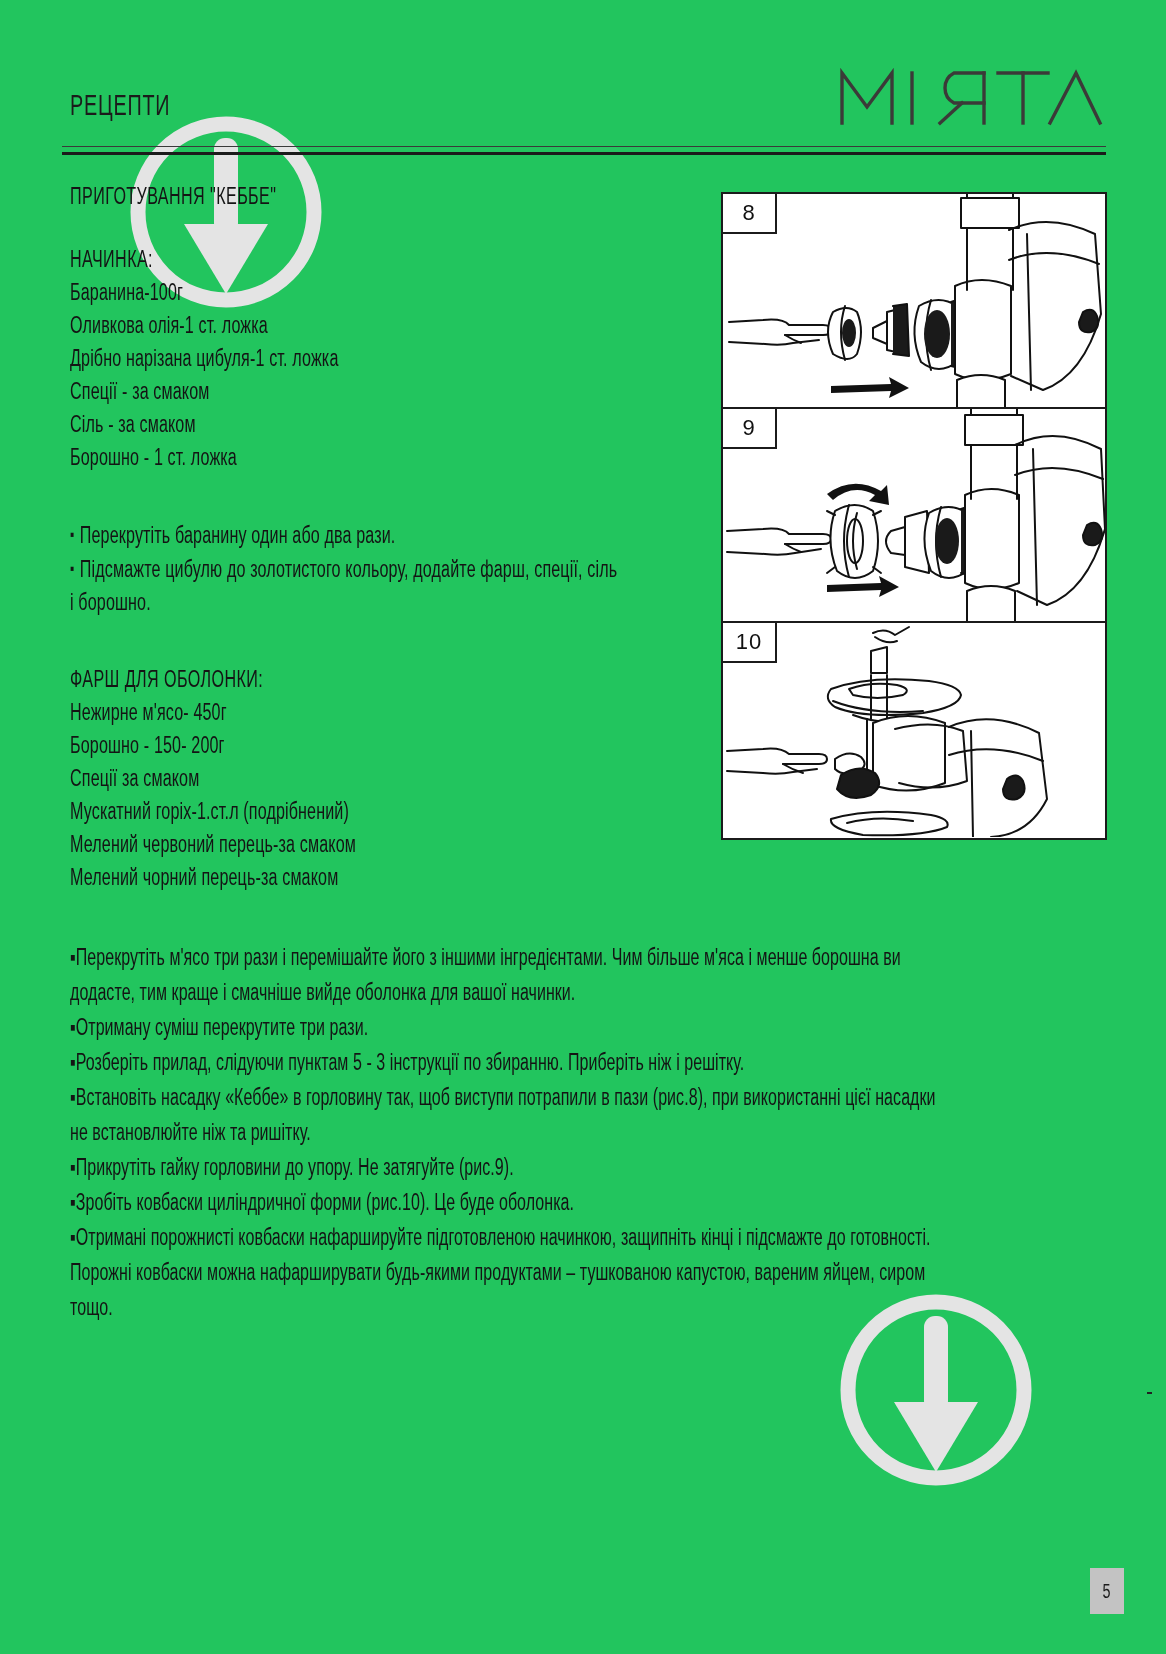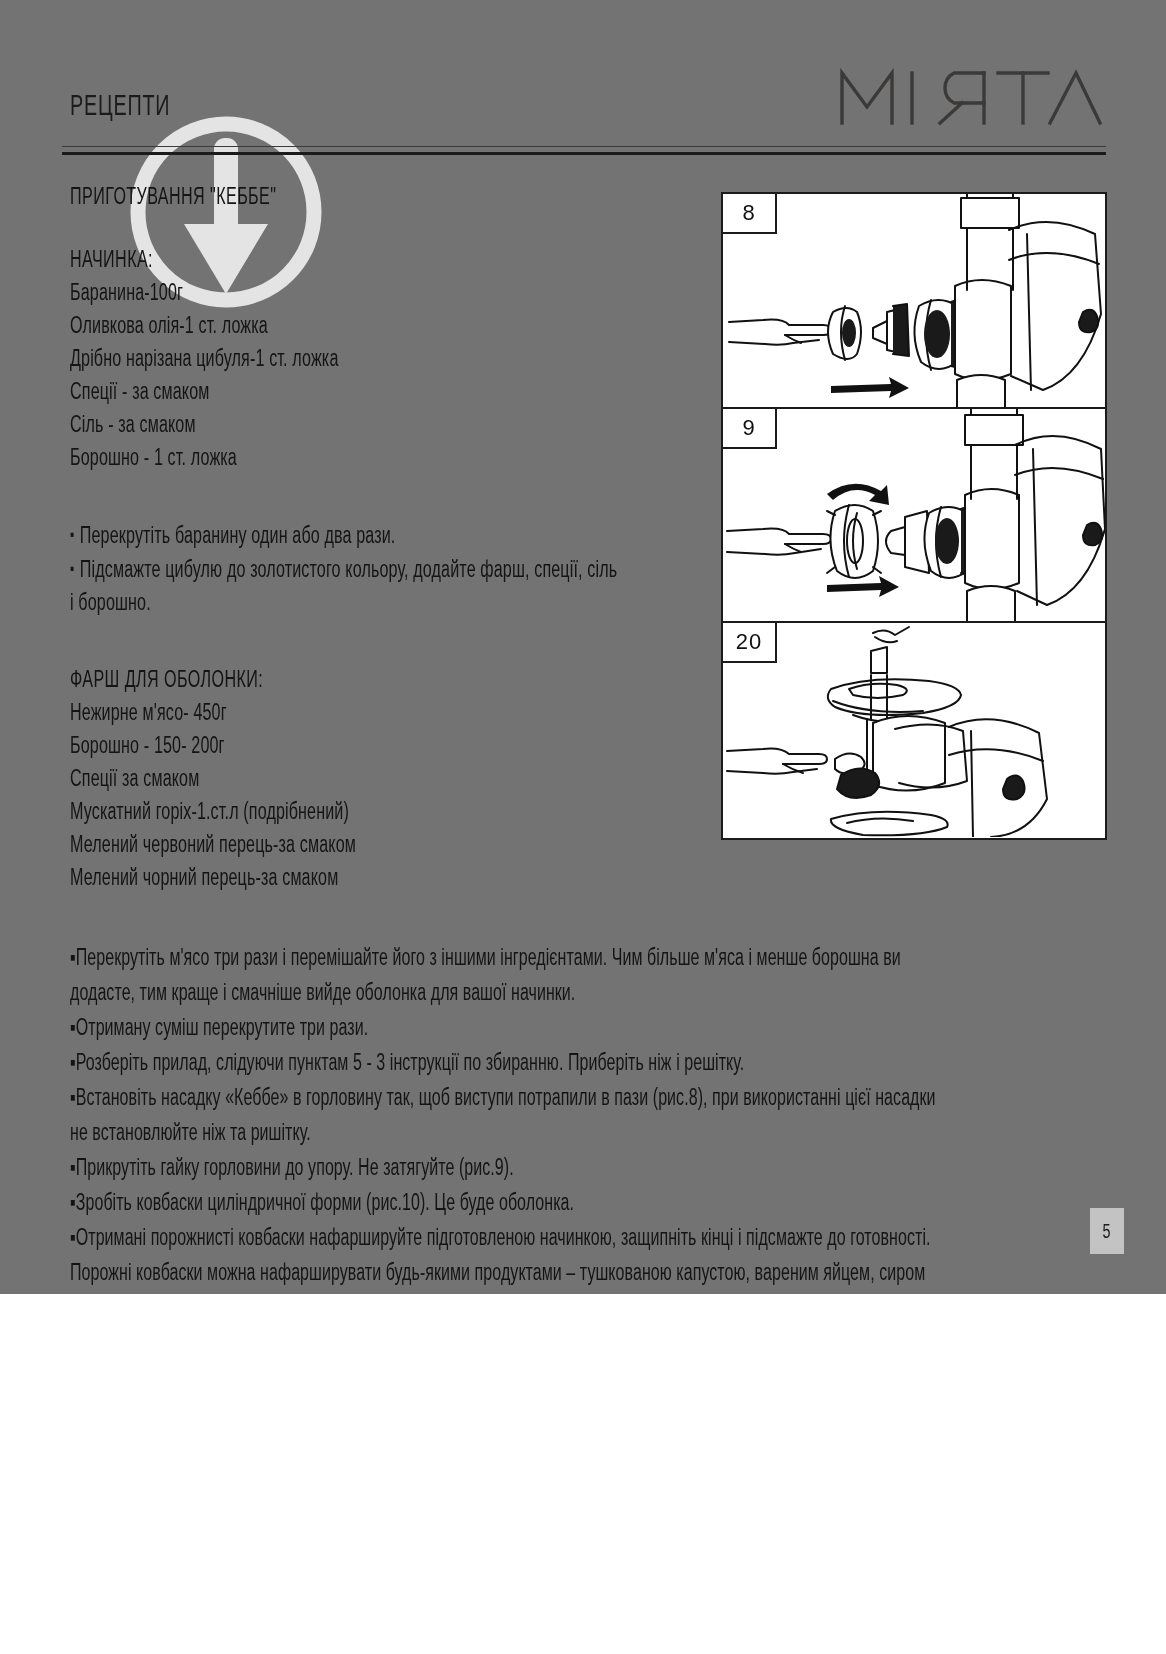--- a/index.html
+++ b/index.html
@@ -10,22 +10,22 @@
   }
   body {
     font-family: "Liberation Sans", sans-serif;
     color: #111111;
   }
 
   
   #page {
     position: relative;
     width: 1166px;
-    height: 1294px;
-    background: #737373;
+    height: 1654px;
+    background: #22c55e;
     overflow: hidden;
   }
 
   
   .watermark {
     position: absolute;
     z-index: 0;
     pointer-events: none;
   }
   .wm-top   { left: 126px; top: 112px;  width: 200px; height: 200px; }
@@ -409,21 +409,21 @@
           <path d="M292 36 Q332 16 378 40 L382 120 Q364 182 324 196 L294 182"></path>
           <path d="M292 66 Q332 50 380 70"></path>
           <path d="M310 40 L314 196"></path>
           <path d="M364 116 q10 -6 14 4 q4 12 -6 16 q-12 2 -12 -10 Z" fill="#1a1a1a" stroke="#111"></path>
           <path d="M244 182 Q268 172 292 182 L292 214 L244 214 Z" fill="#fff"></path>
         </g>
       </svg>
     </div>
 
     <div class="figrow">
-      <div class="fignum">20</div>
+      <div class="fignum">10</div>
       <svg width="382" height="214" viewBox="0 0 382 214" aria-hidden="true">
         <g fill="none" stroke="#111" stroke-width="2" stroke-linejoin="round" stroke-linecap="round">
 
           <path d="M4 128 L40 126 Q58 124 66 131 L96 131 Q104 131 104 136 Q104 141 96 141 L60 141"></path>
           <path d="M4 148 L40 150 Q56 152 70 149 L94 146"></path>
           <path d="M60 141 Q70 147 80 150"></path>
 
           <path d="M112 136 q14 -10 26 -2 q8 8 -2 14 q-16 6 -24 -2 Z" fill="#fff"></path>
 
           <path d="M150 10 Q162 4 172 12 L186 4"></path>

